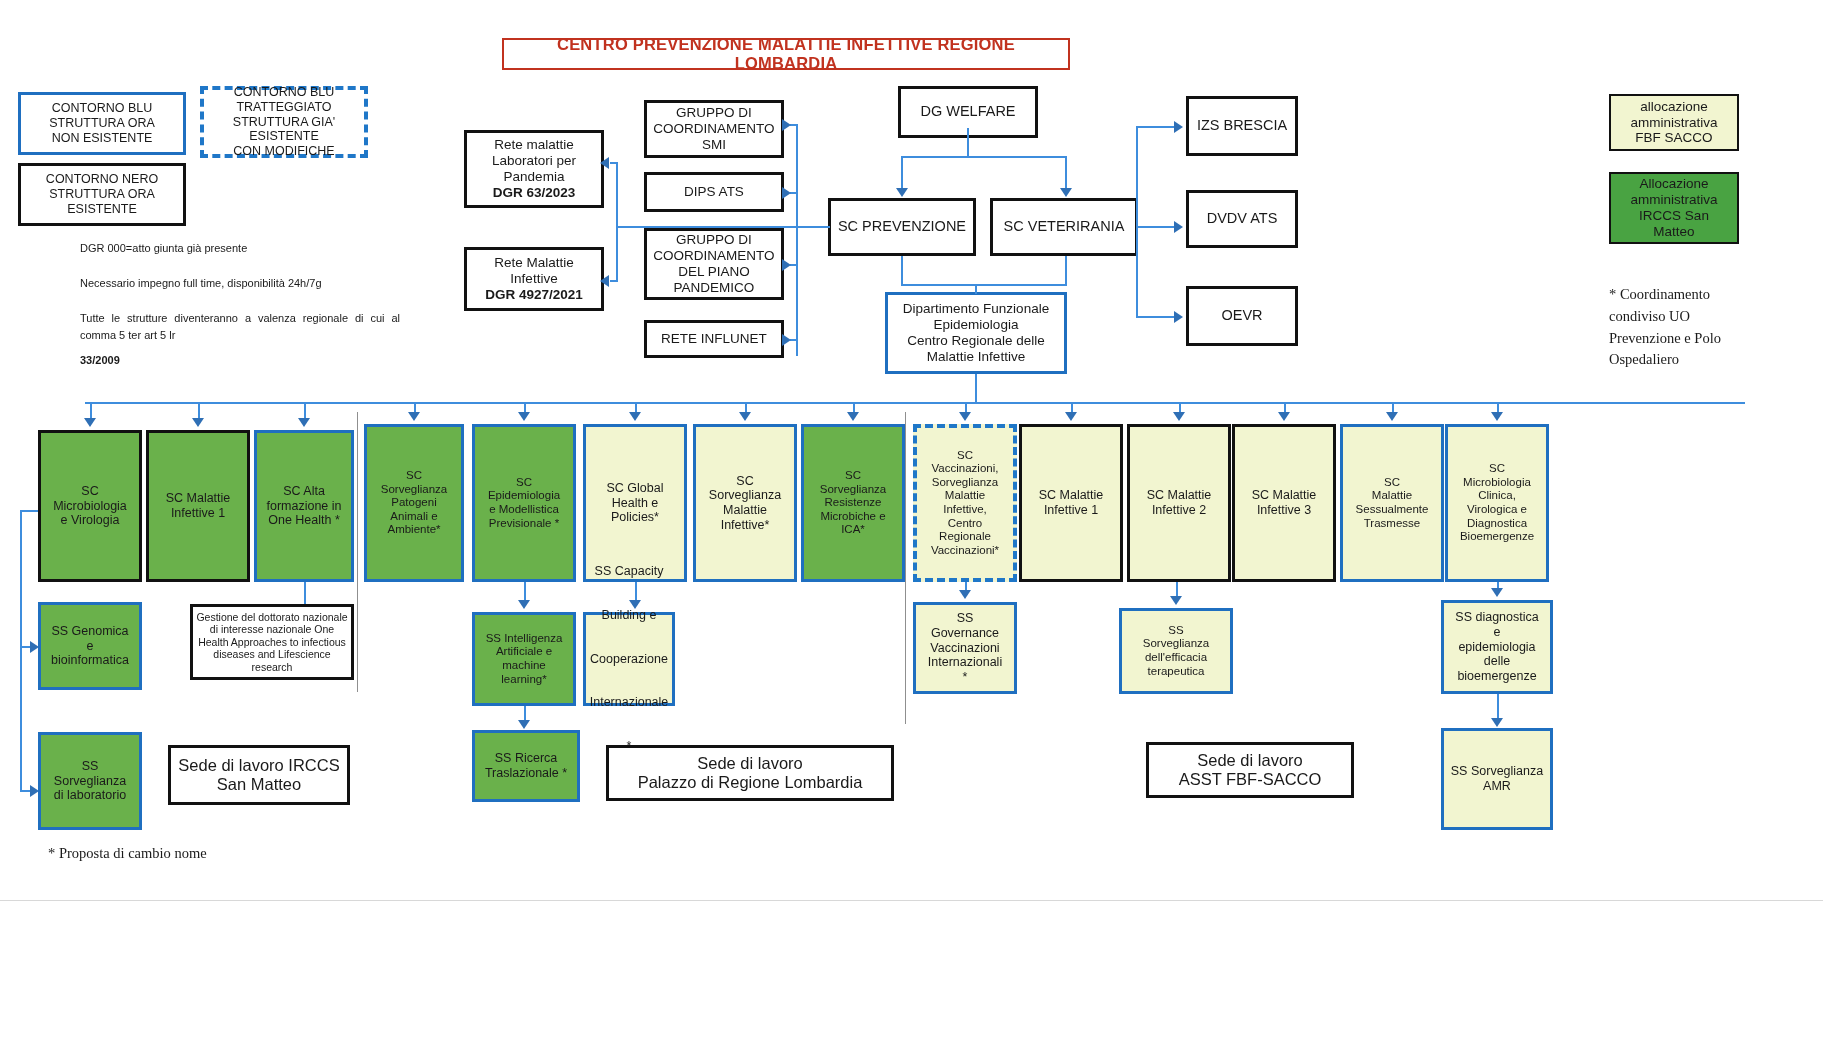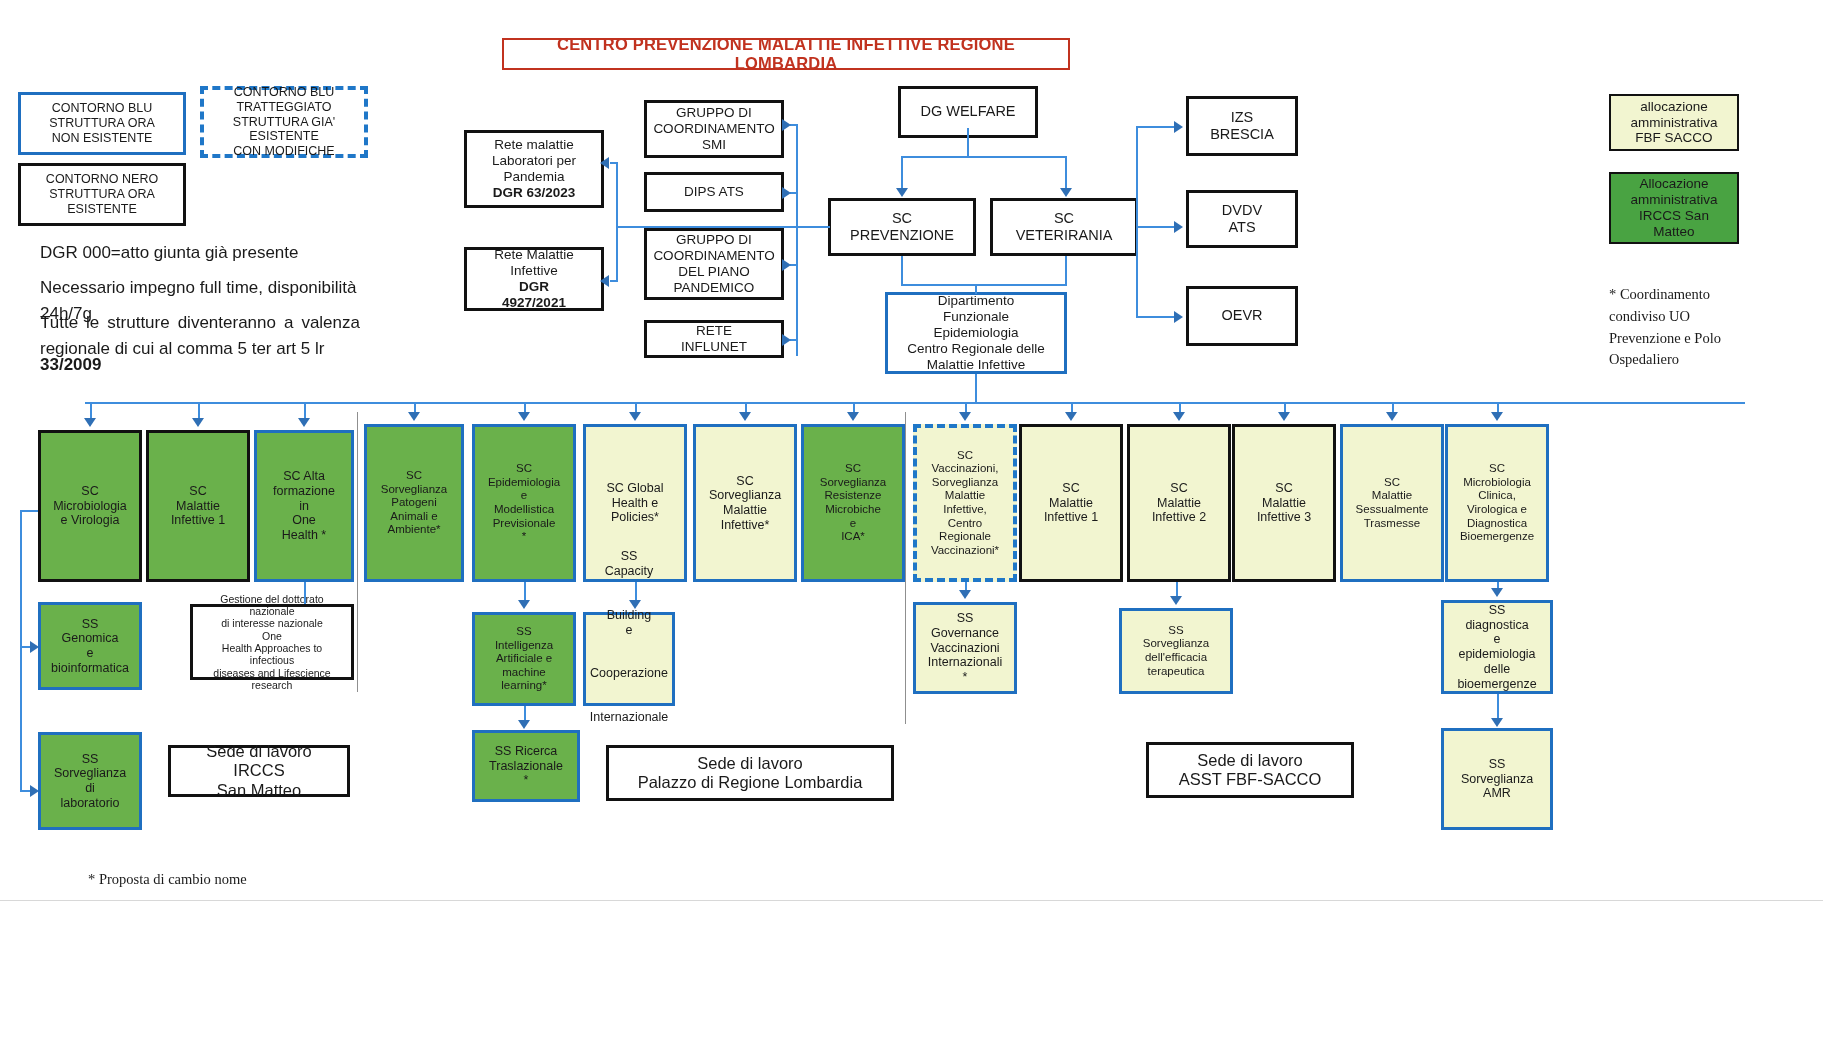--- a/index.html
+++ b/index.html
@@ -4,33 +4,33 @@
 <style>
   html,body{margin:0;padding:0;background:#fff;}
   body{width:1823px;height:1045px;position:relative;
        font-family:"Liberation Sans","DejaVu Sans",sans-serif;
        color:#1a1a1a;overflow:hidden;}
   .canvas{position:relative;width:1823px;height:1045px;}
 
   
   .box{position:absolute;box-sizing:border-box;display:flex;align-items:center;
        justify-content:center;text-align:center;line-height:1.18;
-       padding:2px 19px;background:#fff;}
+       padding:2px 1px;background:#fff;}
   .b-black{border:3px solid #111;}
   .b-blue{border:3px solid #1f6fc0;}
   .b-blue-dash{border:4px dashed #1f77c8;}
   .b-red{border:2px solid #c1321f;}
   .b-thin{border:2px solid #111;}
   .green{background:#6ab14b;}
   .cream{background:#f2f5d0;}
   .darkgreen{background:#49a342;}
 
   .title-banner{color:#c1321f;font-weight:bold;font-size:16.5px;letter-spacing:.2px;}
 
-  .legend-txt{position:absolute;font-size:17px;line-height:1.55;}
+  .legend-txt{position:absolute;font-size:11px;line-height:1.55;margin-left:40px;}
   .legend-txt.just{text-align:justify;}
   .note{position:absolute;font-size:14.5px;line-height:1.5;font-family:Liberation Serif, serif;}
 
   .fs10{font-size:10.5px;}
   .fs11{font-size:11.5px;}
   .fs12{font-size:12.5px;}
   .fs13{font-size:13.5px;}
   .fs14{font-size:14.5px;}
   .fs16{font-size:16.5px;}
   .bold{font-weight:bold;}
@@ -385,29 +385,29 @@
       </div>
       <div class="ln lnv" style="left: 524px; top: 706px; height: 14px;"></div>
       <div class="arw arw-d" style="left: 518px; top: 720px;"></div>
       <div class="ln lnv" style="left: 1497px; top: 694px; height: 24px;"></div>
       <div class="arw arw-d" style="left: 1491px; top: 718px;"></div>
     </div>
 
   <div class="sep" style="left:357px;top:412px;height:280px;"></div>
   <div class="sep" style="left:905px;top:412px;height:312px;"></div>
 
-  <div class="box b-black fs16" style="left:168px;top:745px;width:182px;height:52px;flex-direction:column;">
+  <div class="box b-black fs16" style="left:168px;top:745px;width:182px;height:60px;flex-direction:column;">
     <span>Sede di lavoro IRCCS</span>
     <span>San Matteo</span>
   </div>
   <div class="box b-black fs16" style="left:606px;top:745px;width:288px;height:56px;flex-direction:column;">
     <span>Sede di lavoro</span>
     <span>Palazzo di Regione Lombardia</span>
   </div>
   <div class="box b-black fs16" style="left:1146px;top:742px;width:208px;height:56px;flex-direction:column;">
     <span>Sede di lavoro</span>
     <span>ASST FBF-SACCO</span>
   </div>
 
-  <div class="note fs14" style="left:48px;top:869px;margin-left:40px;">* Proposta di cambio nome</div>
+  <div class="note fs14" style="left:48px;top:843px;">* Proposta di cambio nome</div>
   <div class="hr-bot" style="top:900px;"></div>
 
 </div>
 
 </body></html>

